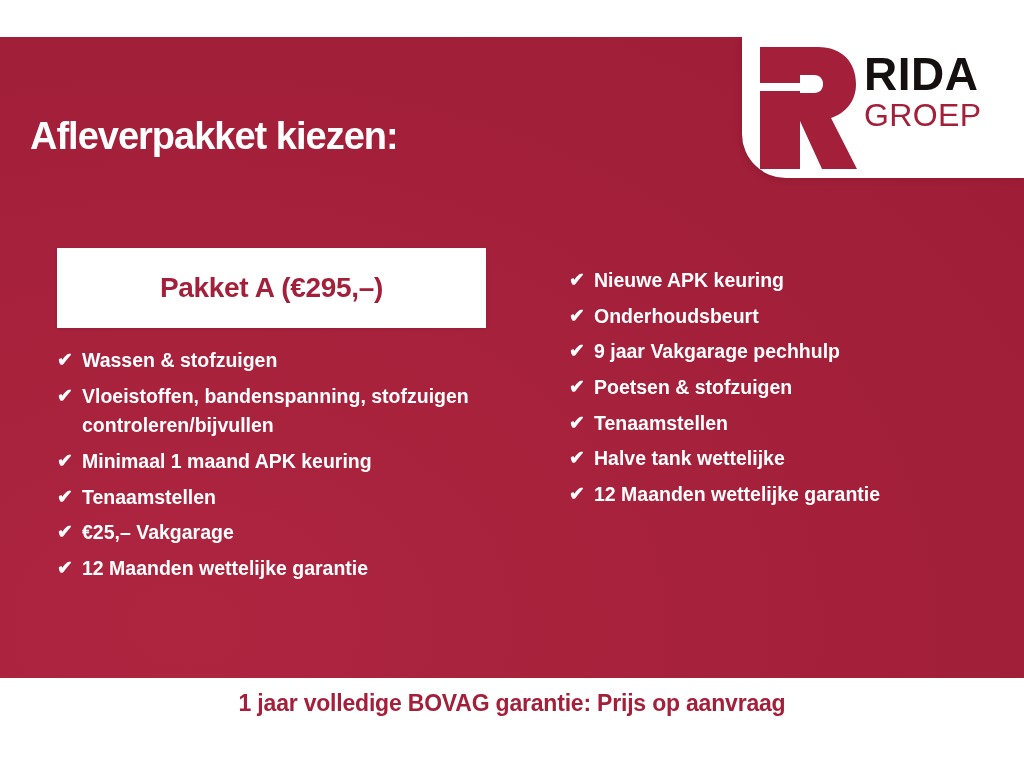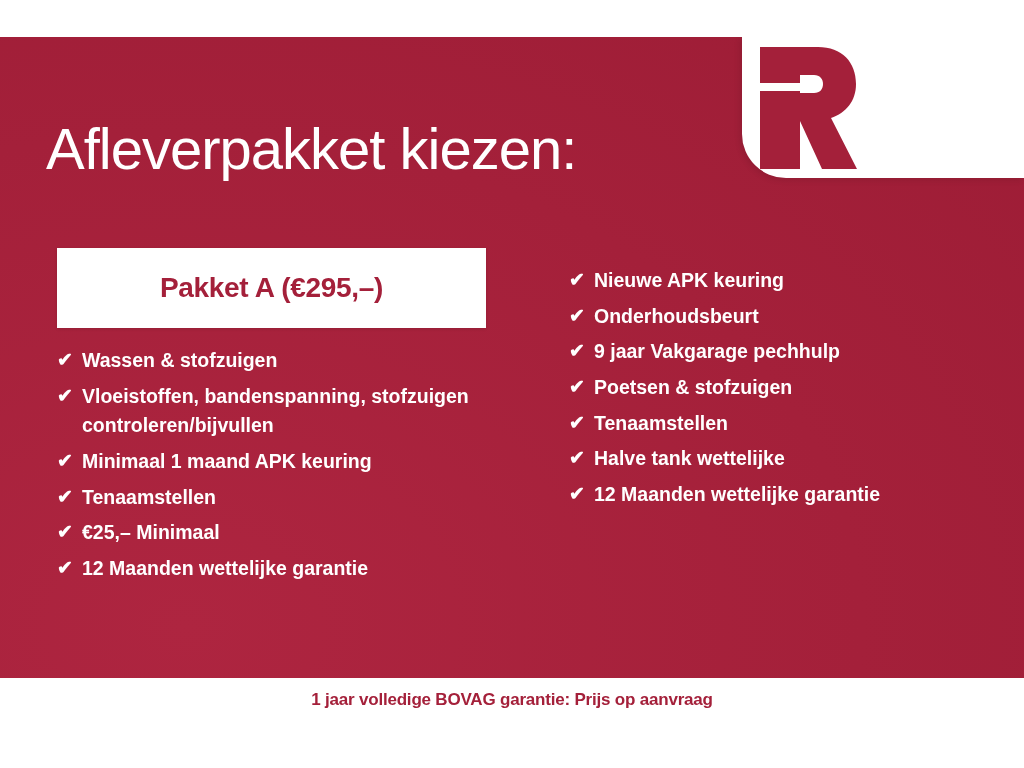--- a/index.html
+++ b/index.html
@@ -67,24 +67,24 @@
     font-size: 32px;
     font-weight: 400;
     letter-spacing: 0.4px;
     color: #A4203A;
     line-height: 1.08;
   }
 
   
   .headline {
     position: absolute;
-    left: 46px;
+    left: 30px;
     top: 78px;
-    font-size: 58px;
-    font-weight: 400;
+    font-size: 38px;
+    font-weight: 700;
     letter-spacing: -1px;
     color: #ffffff;
     white-space: nowrap;
   }
 
   
   .columns {
     position: absolute;
     left: 15px;
     top: 211px;
@@ -145,21 +145,21 @@
     left: 0;
     top: 678px;
     width: 1024px;
     height: 90px;
     background: #ffffff;
     display: flex;
     justify-content: center;
     padding-top: 12px;
   }
   .footer-text {
-    font-size: 17px;
+    font-size: 23px;
     font-weight: 800;
     color: #A4203A;
     letter-spacing: -0.2px;
     white-space: nowrap;
   }
 </style>
 </head>
 <body>
 
 <div class="stage">
@@ -168,20 +168,24 @@
 
     <div class="headline">Afleverpakket kiezen:</div>
 
     <div class="logo-card">
       <div class="logo-mark">
         <svg viewBox="0 0 104 126" width="104" height="126" aria-hidden="true">
           <path d="M4 2 H62 C86 2 100 17 100 39 C100 56 90 68 75 73 L101 124 H66 L44 76 L44 124 H4 V46 H44 V38 H4 Z
                    M44 30 H58 C64 30 67 34 67 39 C67 44 64 48 58 48 H44 Z" fill="#A4203A" fill-rule="evenodd"></path>
         </svg>
       </div>
+      <div class="logo-words">
+        <div class="logo-rida">RIDA</div>
+        <div class="logo-groep">GROEP</div>
+      </div>
     </div>
 
     <div class="columns">
 
       <div class="col a">
         <div class="pkg-header">
           <span class="pkg-header-text">Pakket A (€295,–)</span>
         </div>
         <ul class="feature-list">
           <li class="feature-item">
@@ -195,21 +199,21 @@
           <li class="feature-item">
             <span class="check-icon">✔</span>
             <span class="feature-text">Minimaal 1 maand APK keuring</span>
           </li>
           <li class="feature-item">
             <span class="check-icon">✔</span>
             <span class="feature-text">Tenaamstellen</span>
           </li>
           <li class="feature-item">
             <span class="check-icon">✔</span>
-            <span class="feature-text">€25,– Minimaal</span>
+            <span class="feature-text">€25,– Vakgarage</span>
           </li>
           <li class="feature-item">
             <span class="check-icon">✔</span>
             <span class="feature-text">12 Maanden wettelijke garantie</span>
           </li>
         </ul>
       </div>
 
       <div class="col b">
         <ul class="feature-list">

